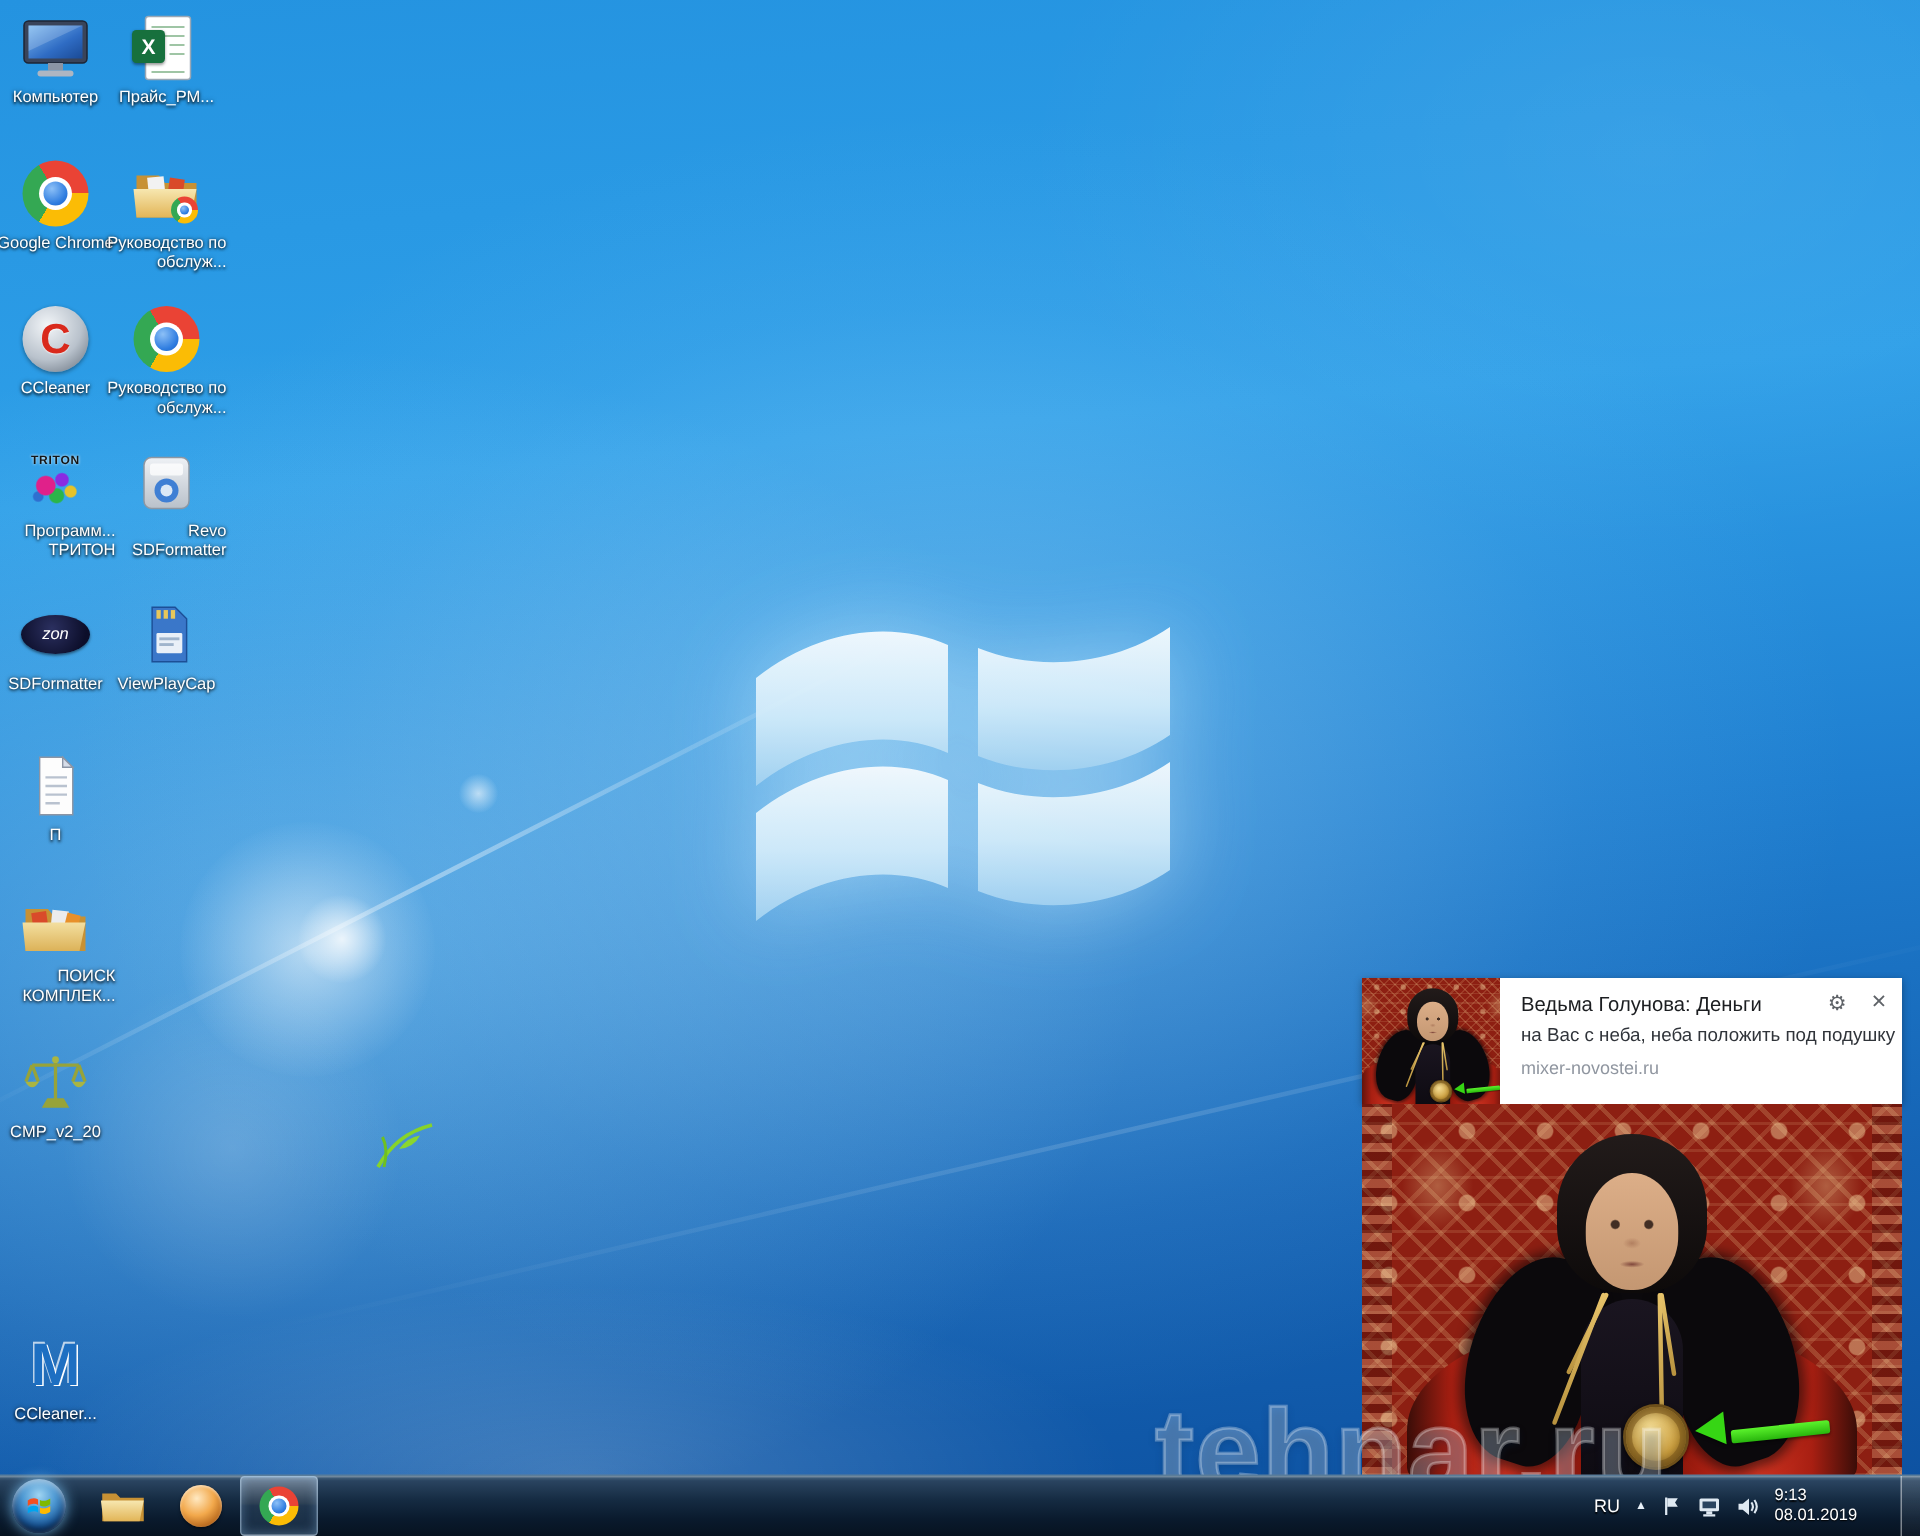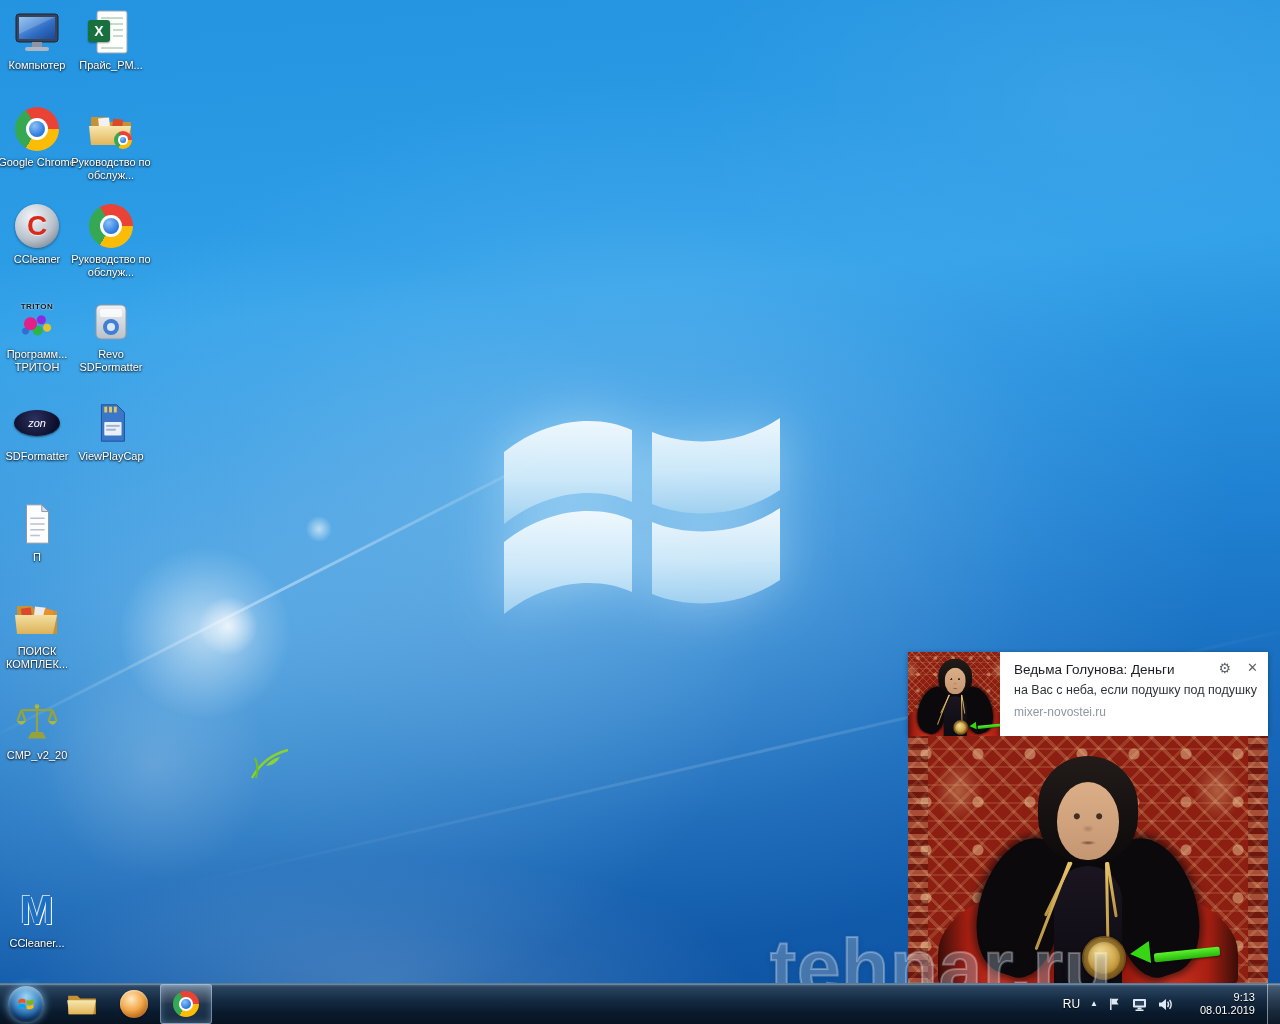--- a/index.html
+++ b/index.html
@@ -19,21 +19,21 @@
   .f1{left:120px;top:548px;width:170px;height:170px;background:radial-gradient(circle,rgba(255,255,255,.55),rgba(255,255,255,.12) 55%,transparent 72%)}
   .f2{left:198px;top:596px;width:60px;height:60px;background:radial-gradient(circle,rgba(255,255,255,.8),transparent 70%)}
   .f3{left:40px;top:650px;width:230px;height:230px;background:radial-gradient(circle,rgba(255,255,255,.18),transparent 70%)}
   .f4{left:306px;top:516px;width:26px;height:26px;background:radial-gradient(circle,rgba(255,255,255,.6),transparent 72%)}
   .winlogo{position:absolute;left:492px;top:372px;width:300px;height:268px;opacity:.92;
     filter:drop-shadow(0 0 28px rgba(205,238,255,.55));}
   .sprout{position:absolute;left:246px;top:738px;}
   
   .dicon{position:absolute;width:90px;display:flex;flex-direction:column;align-items:center;gap:3px;cursor:pointer;z-index:10}
   .dicon .ig{width:48px;height:48px;display:flex;align-items:center;justify-content:center;position:relative}
-  .dicon .lbl{font-size:11px;color:#fff;text-align:center;line-height:13px;max-width:80px;
+  .dicon .lbl{font-size:11px;color:#fff;text-align:right;line-height:13px;max-width:80px;
     text-shadow:0 1px 2px rgba(0,0,0,.9),0 0 3px rgba(0,0,0,.55)}
   .chrome-ball{position:relative;border-radius:50%;background:conic-gradient(from 90deg,#fbbc05 0 120deg,#34a853 0 240deg,#ea4335 0 360deg)}
   .chrome-ball::before{content:"";position:absolute;inset:24%;background:#fff;border-radius:50%}
   .chrome-ball::after{content:"";position:absolute;inset:31%;background:radial-gradient(circle at 35% 30%,#8cc0f7,#2f7de0 65%,#1a5ec4);border-radius:50%}
   .cb44{width:44px;height:44px}.cb26{width:26px;height:26px}.cb18{width:18px;height:18px}
   .overlay-chrome{position:absolute;left:27px;top:26px}
   .excel-tag{position:absolute;left:1px;top:12px;width:22px;height:22px;background:#17703d;border-radius:3px;
     display:flex;align-items:center;justify-content:center;color:#fff;font-weight:bold;font-size:14px;box-shadow:0 1px 2px rgba(0,0,0,.4)}
   .cc-ball{width:44px;height:44px;border-radius:50%;background:radial-gradient(circle at 38% 30%,#f2f5f8,#b9c2cc 55%,#7d8793 85%);
     display:flex;align-items:center;justify-content:center;box-shadow:0 1px 3px rgba(0,0,0,.4)}
@@ -124,21 +124,21 @@
   .tb-btn{width:52px;height:40px;display:flex;align-items:center;justify-content:center;cursor:pointer;box-sizing:border-box}
   .tb-btn.running{background:linear-gradient(180deg,rgba(255,255,255,.32),rgba(255,255,255,.12) 45%,rgba(170,210,255,.10) 50%,rgba(120,180,240,.18));
     border:1px solid rgba(200,230,255,.5);border-radius:3px;box-shadow:inset 0 0 7px rgba(160,210,255,.35)}
   .orb2{width:28px;height:28px;border-radius:50%;
     background:radial-gradient(circle at 40% 32%,#ffe9c2,#f2a84b 45%,#b96a1e 75%,#6e3c0e);
     box-shadow:inset 0 1px 2px rgba(255,255,255,.6),0 1px 2px rgba(0,0,0,.5)}
   .tray{margin-left:auto;display:flex;align-items:center;gap:10px;height:100%;padding-left:8px}
   .tray-lang{color:#fff;font-size:12px;cursor:pointer;text-shadow:0 1px 1px #000}
   .tray-arrow{color:#e8f0f8;font-size:8px;cursor:pointer;line-height:1}
   .tray-ic{cursor:pointer;display:flex;align-items:center}
-  .tray-clock{color:#fff;font-size:11px;line-height:13px;text-align:right;text-shadow:0 1px 1px #000;min-width:72px;cursor:default}
+  .tray-clock{color:#fff;font-size:11px;line-height:13px;text-align:left;text-shadow:0 1px 1px #000;min-width:72px;cursor:default}
   .show-desktop{width:12px;height:40px;margin-left:2px;cursor:pointer;
     border-left:1px solid rgba(255,255,255,.45);
     background:linear-gradient(180deg,rgba(255,255,255,.12),rgba(255,255,255,.03))}
 </style>
 </head>
 <body>
 
 <div class="wallpaper">
   <div class="streak s1"></div>
   <div class="streak s2"></div>
@@ -379,21 +379,21 @@
         <div class="chain c4"></div>
       <div class="amulet"></div>
       <div class="garrow">
           <div class="g-shaft"></div>
           <div class="g-head"></div>
         </div>
     </div>
   </div>
   <div class="ptexts">
     <div class="ptitle">Ведьма Голунова: Деньги</div>
-    <div class="pbody">на Вас с неба, если подушку под подушку</div>
+    <div class="pbody">на Вас с неба, неба положить под подушку</div>
     <div class="psource">mixer-novostei.ru</div>
   </div>
   <div class="pctrl">
     <span class="gear">⚙</span>
     <span class="closex">✕</span>
   </div>
 </div>
 
 <div class="adimg">
   <div class="scene">

